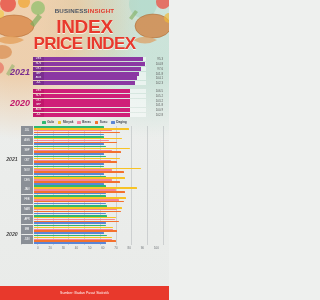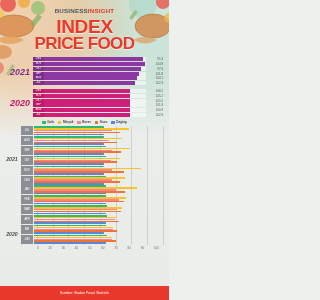--- a/index.html
+++ b/index.html
@@ -149,21 +149,21 @@
       <path d="M14 34 l6 -10 l3 2 l-6 10z" fill="#7fae5e" opacity=".5"></path>
     </svg>
   </div>
 
   <div class="header">
     <div class="brand">
       <span class="b1">BUSINESS</span><span class="b2">INSIGHT</span>
     </div>
     <div class="title">
       <span>INDEX</span>
-      <span class="l2">PRICE FOOD</span>
+      <span class="l2">PRICE INDEX</span>
     </div>
   </div>
 
   <div class="topchart">
 
     <div class="yblock">
       <div class="ylabel y2021">2021</div>
       <div class="rows">
         <div class="trow">
           <div class="trow-cat" style="background:#7b2f8f">DES</div>

